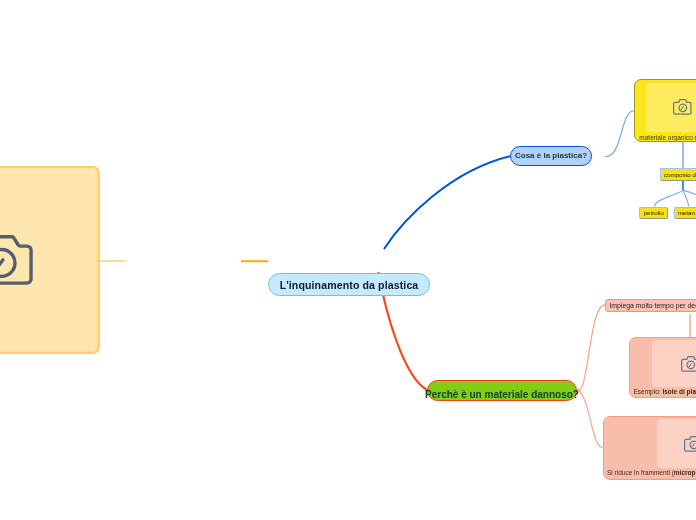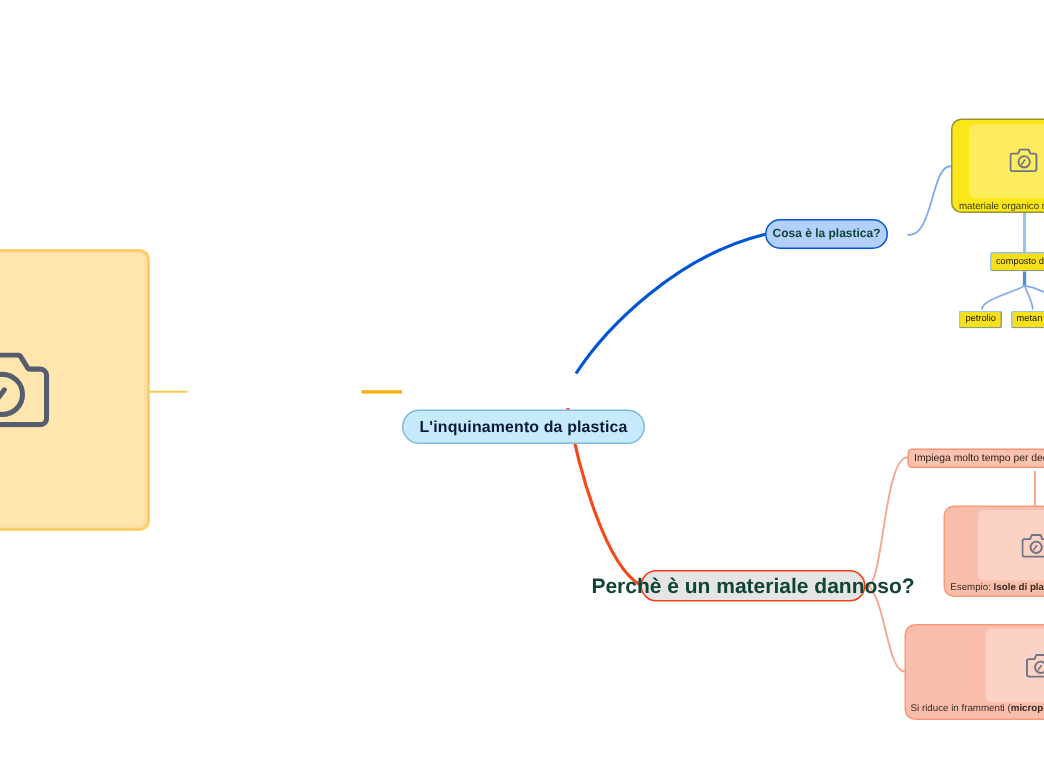--- a/index.html
+++ b/index.html
@@ -14,21 +14,21 @@
     background:#c6eafc;border:1.7px solid #7bbbe3;color:#0a1a38;
     font-size:10.6px;font-weight:bold;letter-spacing:0.1px;white-space:nowrap;margin-top:24px;}
 
   
   .pill{border-radius:11px;font-weight:bold;color:#0f4436;white-space:nowrap;}
   .pill-yellow{left:125px;top:251px;width:116px;height:21px;
     background:#fddf9d;border:1.5px solid #ffae00;font-size:8.2px;}
   .pill-blue{left:510px;top:145.8px;width:82px;height:20.2px;
     background:#b3cffb;border:1.5px solid #0055d4;font-size:8px;}
   .pill-orange{left:427px;top:380.3px;width:150px;height:20.3px;
-    background:#e5e5e5;border:1.6px solid #f43e12;font-size:14px;}
+    background:#84cc16;border:1.6px solid #f43e12;font-size:10px;align-items:flex-end;}
 
   
   .imgcard{position:absolute;box-sizing:border-box;border-radius:7px;overflow:hidden;}
   .imgcard-inner{position:absolute;border-radius:4px;display:flex;align-items:center;justify-content:center;}
   .imgcard-cap{position:absolute;left:0;right:0;text-align:left;white-space:nowrap;}
 
   .card-solutions{left:-91px;top:166px;width:191px;height:188px;
     background:#fcdfa4;border:2.2px solid #fdd067;}
   .card-solutions .imgcard-inner{left:2px;top:1.3px;right:2.2px;bottom:2.2px;background:#fee6ae;}
   .card-solutions .cam-lg{position:absolute;left:60.1px;top:65.7px;}

